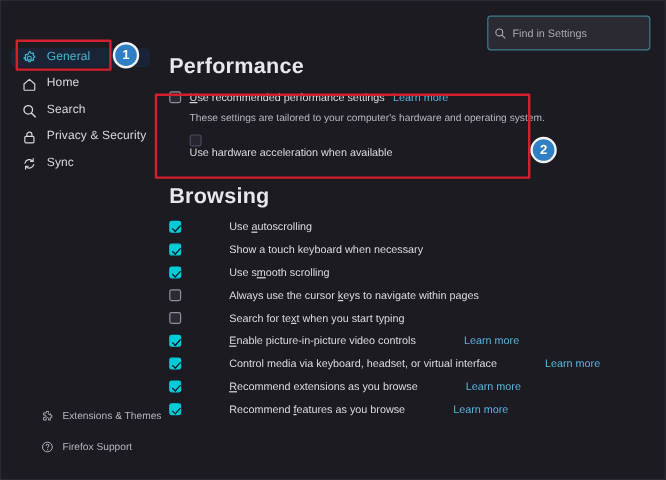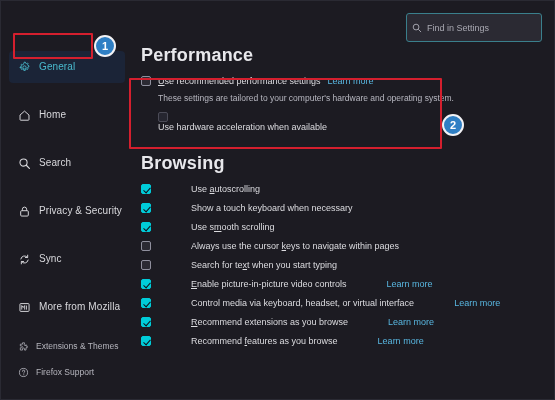--- a/index.html
+++ b/index.html
@@ -19,41 +19,41 @@
 
   
   #sidebar {
     position: absolute; left: 0; top: 0;
     width: 132px; height: 400px;
     background: #1c1b22;
     padding-top: 34px;
   }
   .nav-item {
     display: flex; align-items: center;
-    height: 32px;
-    margin: 16px 8px 6px 8px;
+    height: 16px;
+    margin: 5px 8px 6px 8px;
     padding-left: 8px;
     border-radius: 4px;
     color: #d8d8dc;
     font-size: 10px;
     letter-spacing: .1px;
     white-space: nowrap;
   }
   .nav-item.active { background: #1b2437; color: #49b9cd; }
   .nav-icon {
     width: 14px; height: 14px;
     margin-right: 8px;
     display: flex; align-items: center; justify-content: center;
     flex: 0 0 14px;
   }
   .nav-icon svg { display: block; }
   .nav-label { line-height: 1; }
 
   #footer-links {
-    position: absolute; left: 0; bottom: 14px; width: 132px;
+    position: absolute; left: 0; bottom: 14px; width: 132px; padding-left: 16px;
   }
   .foot-item {
     display: flex; align-items: center;
     height: 22px;
     margin: 0 8px 4px 8px;
     padding-left: 8px;
     color: #b5b5bd;
     font-size: 8.5px;
     white-space: nowrap;
   }
@@ -240,30 +240,20 @@
         <svg width="13" height="13" viewBox="0 0 16 16">
           <path d="M11.6 5.4A4.6 4.6 0 003.5 7.3" fill="none" stroke="#d8d8dc" stroke-width="1.2" stroke-linecap="round"></path>
           <path d="M4.4 10.6a4.6 4.6 0 008.1-1.9" fill="none" stroke="#d8d8dc" stroke-width="1.2" stroke-linecap="round"></path>
           <path d="M11.9 2.6v2.9H9.1" fill="none" stroke="#d8d8dc" stroke-width="1.2" stroke-linecap="round" stroke-linejoin="round"></path>
           <path d="M4.1 13.4v-2.9h2.8" fill="none" stroke="#d8d8dc" stroke-width="1.2" stroke-linecap="round" stroke-linejoin="round"></path>
         </svg>
       </span>
       <span class="nav-label">Sync</span>
     </div>
 
-    <div class="nav-item">
-      <span class="nav-icon">
-        <svg width="13" height="13" viewBox="0 0 16 16">
-          <rect x="2.4" y="3.2" width="11.2" height="9.6" rx="1" fill="none" stroke="#d8d8dc" stroke-width="1.2"></rect>
-          <path d="M4.6 10.6V5.6l1.8 2.4 1.8-2.4v5" fill="none" stroke="#d8d8dc" stroke-width="1.1" stroke-linejoin="round"></path>
-          <line x1="10.4" y1="5.6" x2="10.4" y2="10.6" stroke="#d8d8dc" stroke-width="1.1"></line>
-        </svg>
-      </span>
-      <span class="nav-label">More from Mozilla</span>
-    </div>
 
     <div id="footer-links">
       <div class="foot-item">
         <span class="foot-icon">
           <svg width="11" height="11" viewBox="0 0 16 16">
             <path d="M6.6 2.6h2.8v1.7a1.3 1.3 0 102.2 1v1.9h1.8v2.6h-1.8v3.4H9.4v-1.7a1.3 1.3 0 10-2.8 0v1.7H3.4V9.8h1.7a1.3 1.3 0 100-2.6H3.4V4.6h3.2z" fill="none" stroke="#b5b5bd" stroke-width="1.1" stroke-linejoin="round"></path>
           </svg>
         </span>
         <span>Extensions &amp; Themes</span>
       </div>

